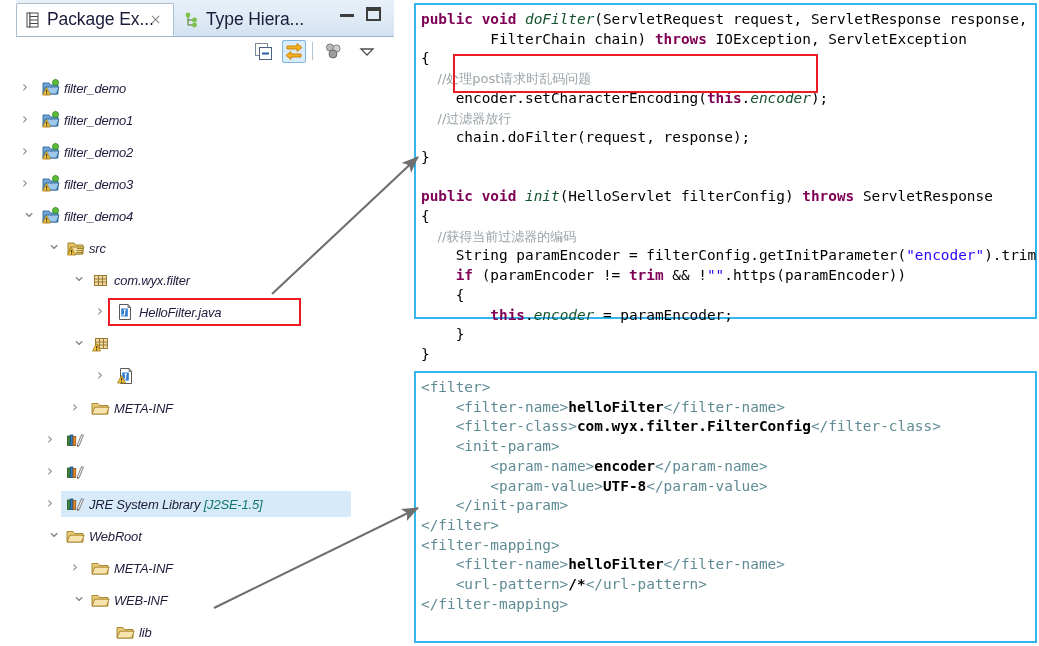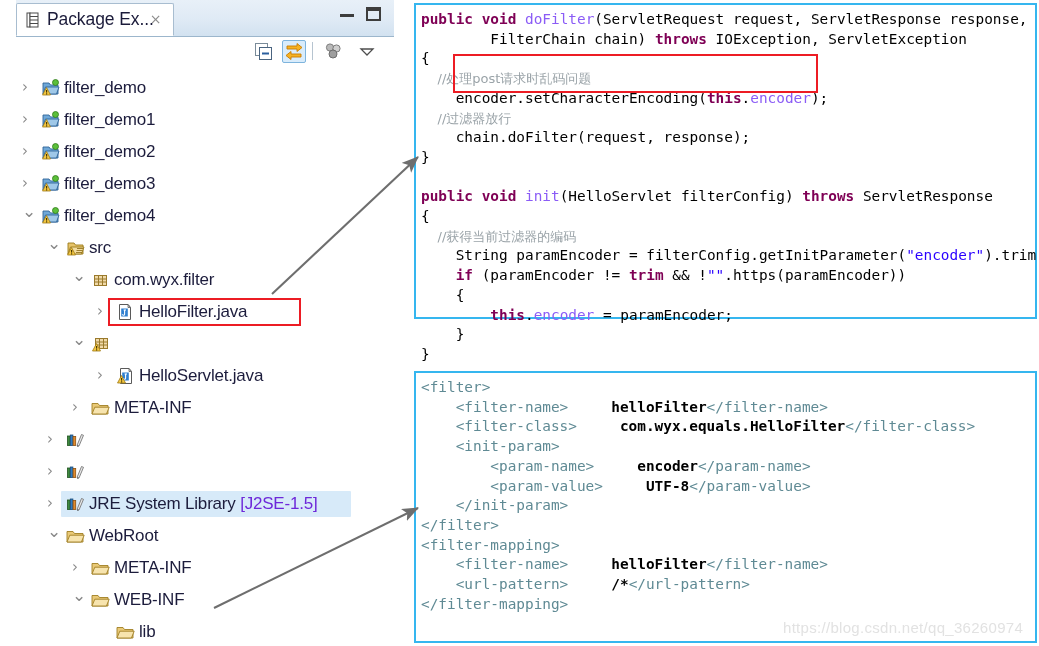--- a/index.html
+++ b/index.html
@@ -43,38 +43,38 @@
   .tb-sep{position:absolute;left:296px;top:5px;width:1px;height:18px;background:#b6c4d0;}
   .tb-viewmenu{left:306px;}
   .tb-chevron{left:340px;}
 
   
   #tree{position:absolute;left:0;top:72px;width:400px;}
   .row{position:relative;height:32px;display:flex;align-items:center;}
   .row .twisty{position:absolute;width:12px;height:12px;}
   .row .tw-right, .row .tw-down{color:#8a8a8a;font-size:15px;line-height:12px;font-family:"DejaVu Sans",sans-serif;}
   .row .nodeicon{position:absolute;width:20px;height:20px;}
-  .row .lbl{position:absolute;font-size:17px;color:#1c1c3c;white-space:nowrap;letter-spacing:-0.2px;}
-  .lbl .dim{color:#6d28d9;}
+  .row .lbl{position:absolute;font-size:13px;color:#1c1c3c;white-space:nowrap;letter-spacing:-0.2px;font-style:italic;}
+  .lbl .dim{color:#0f766e;}
   .row-selected .selbg{position:absolute;height:26px;background:#d7eaf9;border-radius:1px;}
   .boxed .redbox{position:absolute;border:2px solid #ec1c24;box-sizing:border-box;height:28px;}
 
   
   .codepanel{position:absolute;background:#ffffff;border:2px solid #35b6ef;box-sizing:border-box;}
   #java-panel{left:414px;top:3px;width:623px;height:316px;}
   #xml-panel{left:414px;top:371px;width:623px;height:272px;}
   .codepanel pre{margin:0;padding:5px 0 0 5px;font-family:"DejaVu Sans Mono",monospace;
       font-size:14.4px;line-height:19.7px;white-space:pre;}
   .k{color:#7f0055;font-weight:bold;}
   .s{color:#2a00ff;}
-  .f{color:#8b5cf6;}
+  .f{color:#14532d;font-style:italic;}
   .c{color:#9aa3a8;font-family:"DejaVu Sans","DejaVu Sans Mono",sans-serif;font-size:13px;}
   .p{color:#000000;}
   .xt{color:#5f8a94;}
-  .xv{color:#000000;font-weight:bold;margin-left:43px;}
+  .xv{color:#000000;font-weight:bold;}
 
   .hlbox{position:absolute;border:2px solid #ed1c24;box-sizing:border-box;}
   #java-hl{left:453px;top:54px;width:365px;height:39px;}
 
   svg.arrows{position:absolute;left:0;top:0;width:1039px;height:646px;pointer-events:none;}
   .watermark{position:absolute;left:783px;top:619px;font-size:15px;color:#e2e2e2;
       font-family:"Liberation Sans",sans-serif;letter-spacing:0.3px;}
 </style>
 </head>
 <body>
@@ -93,20 +93,33 @@
             <rect x="5" y="1" width="8" height="14" fill="#ffffff" stroke="#4a4a4a" stroke-width="1"></rect>
             <line x1="5" y1="4.5" x2="13" y2="4.5" stroke="#4a4a4a" stroke-width="1"></line>
             <line x1="5" y1="8" x2="13" y2="8" stroke="#4a4a4a" stroke-width="1"></line>
             <line x1="5" y1="11.5" x2="13" y2="11.5" stroke="#4a4a4a" stroke-width="1"></line>
           </svg>
         </span>
         <span class="tab-label">Package Ex...</span>
         <span class="tab-close">×</span>
       </div>
 
+      <div class="tab tab-inactive">
+        <span class="icon-typehier">
+          <svg width="16" height="16" viewBox="0 0 16 16">
+            <line x1="4" y1="3" x2="4" y2="13" stroke="#5a8a3a" stroke-width="1.2"></line>
+            <line x1="4" y1="8" x2="9" y2="8" stroke="#5a8a3a" stroke-width="1.2"></line>
+            <line x1="4" y1="13" x2="9" y2="13" stroke="#5a8a3a" stroke-width="1.2"></line>
+            <circle cx="4" cy="3" r="2.4" fill="#7cc24a"></circle>
+            <circle cx="10.5" cy="8" r="2.4" fill="#7cc24a"></circle>
+            <circle cx="10.5" cy="13" r="2.4" fill="#7cc24a"></circle>
+          </svg>
+        </span>
+        <span class="tab-label">Type Hiera...</span>
+      </div>
 
       <div class="win-btns">
         <div class="win-min"></div>
         <div class="win-max"></div>
       </div>
     </div>
 
     <div class="viewtoolbar">
       <div class="tb-btn tb-collapse">
         <svg width="24" height="23" viewBox="0 0 24 23">
@@ -254,21 +267,20 @@
           <span class="nodeicon" style="left: 99px; top: 6px;"><svg width="20" height="20" viewBox="0 0 20 20">
               <path d="M5.5 2.5 L14 2.5 L16.5 5.5 L16.5 17.5 L5.5 17.5 Z" fill="#ffffff" stroke="#5a5a5a" stroke-width="1"></path>
               <path d="M14 2.5 L14 5.5 L16.5 5.5 Z" fill="#d8d8d8" stroke="#5a5a5a" stroke-width="0.8"></path>
               <rect x="7.2" y="6.5" width="6.6" height="8" fill="#2f7fd0"></rect>
               <path d="M10.6 8 L10.6 12.2 Q10.6 13.2 9.4 13.2 Q8.4 13.2 8.3 12.2" stroke="#ffffff" stroke-width="1.1" fill="none"></path>
               <line x1="9.6" y1="8" x2="12" y2="8" stroke="#ffffff" stroke-width="1.1"></line>
               <path d="M2.5 17 L6.5 9.5 L10.5 17 Z" fill="#f4c842" stroke="#a07a14" stroke-width="0.8"></path>
               <rect x="6" y="12" width="1.2" height="2.6" fill="#4a3800"></rect>
               <rect x="6" y="15.3" width="1.2" height="1.2" fill="#4a3800"></rect>
             </svg></span>
-          <span class="lbl" style="left: 123px;">HelloServlet.java</span>
         </div>
         <div class="row">
           <span class="twisty tw-right" style="left: 56px; top: 9px;">›</span>
           <span class="nodeicon" style="left: 74px; top: 6px;"><svg width="20" height="20" viewBox="0 0 20 20">
               <path d="M2 5.5 L8 5.5 L9.5 7.5 L18 7.5 L18 16 L2 16 Z" fill="#e9c977" stroke="#a07f24" stroke-width="0.9"></path>
               <path d="M2 16 L4.8 9.2 L19.2 9.2 L16.4 16 Z" fill="#f7e4ae" stroke="#a07f24" stroke-width="0.9"></path>
             </svg></span>
           <span class="lbl" style="left: 98px;">META-INF</span>
         </div>
         <div class="row">
@@ -355,21 +367,21 @@
 <span class="p">    {</span>
 <span class="p">        </span><span class="k">this</span><span class="p">.</span><span class="f">encoder</span><span class="p"> = paramEncoder;</span>
 <span class="p">    }</span>
 <span class="p">}</span></pre>
   </div>
   <div class="hlbox" id="java-hl" style="border-color: rgb(237, 28, 36);"></div>
 
   <div class="codepanel" id="xml-panel" style="border-color: rgb(53, 182, 239);">
     <pre id="xml-code"><span class="xt">&lt;filter&gt;</span>
 <span class="xt">    &lt;filter-name&gt;</span><span class="xv">helloFilter</span><span class="xt">&lt;/filter-name&gt;</span>
-<span class="xt">    &lt;filter-class&gt;</span><span class="xv">com.wyx.equals.HelloFilter</span><span class="xt">&lt;/filter-class&gt;</span>
+<span class="xt">    &lt;filter-class&gt;</span><span class="xv">com.wyx.filter.FilterConfig</span><span class="xt">&lt;/filter-class&gt;</span>
 <span class="xt">    &lt;init-param&gt;</span>
 <span class="xt">        &lt;param-name&gt;</span><span class="xv">encoder</span><span class="xt">&lt;/param-name&gt;</span>
 <span class="xt">        &lt;param-value&gt;</span><span class="xv">UTF-8</span><span class="xt">&lt;/param-value&gt;</span>
 <span class="xt">    &lt;/init-param&gt;</span>
 <span class="xt">&lt;/filter&gt;</span>
 <span class="xt">&lt;filter-mapping&gt;</span>
 <span class="xt">    &lt;filter-name&gt;</span><span class="xv">helloFilter</span><span class="xt">&lt;/filter-name&gt;</span>
 <span class="xt">    &lt;url-pattern&gt;</span><span class="xv">/*</span><span class="xt">&lt;/url-pattern&gt;</span>
 <span class="xt">&lt;/filter-mapping&gt;</span></pre>
   </div>
@@ -377,14 +389,13 @@
   <svg class="arrows">
     <defs>
       <marker id="ah" markerWidth="9" markerHeight="9" refX="7.5" refY="3.2" orient="auto">
         <path d="M0,0 L8,3.2 L0,6.4 L1.8,3.2 Z" fill="#6e6e6e"></path>
       </marker>
     </defs>
     <line x1="272" y1="294" x2="418" y2="157" stroke="#6e6e6e" stroke-width="2.1" marker-end="url(#ah)"></line>
     <line x1="214" y1="608" x2="418" y2="508" stroke="#6e6e6e" stroke-width="2.1" marker-end="url(#ah)"></line>
   </svg>
 
-  <div class="watermark">https://blog.csdn.net/qq_36260974</div>
 </div>
 
 </body></html>

